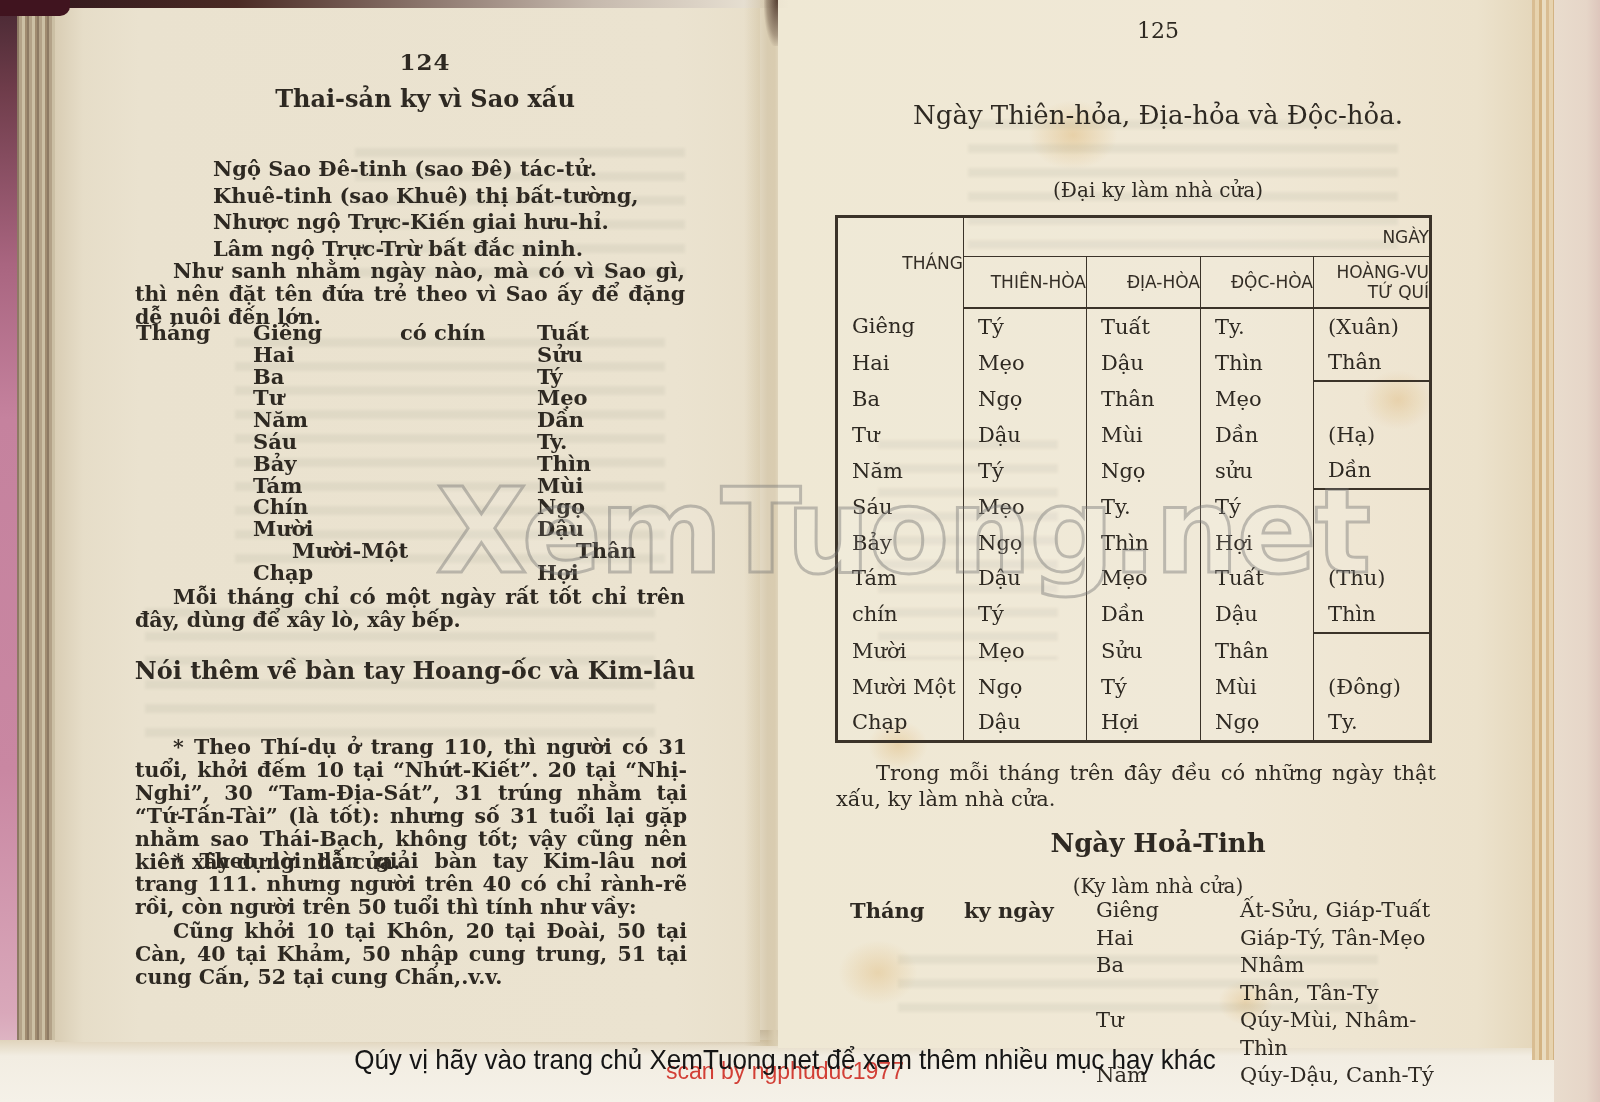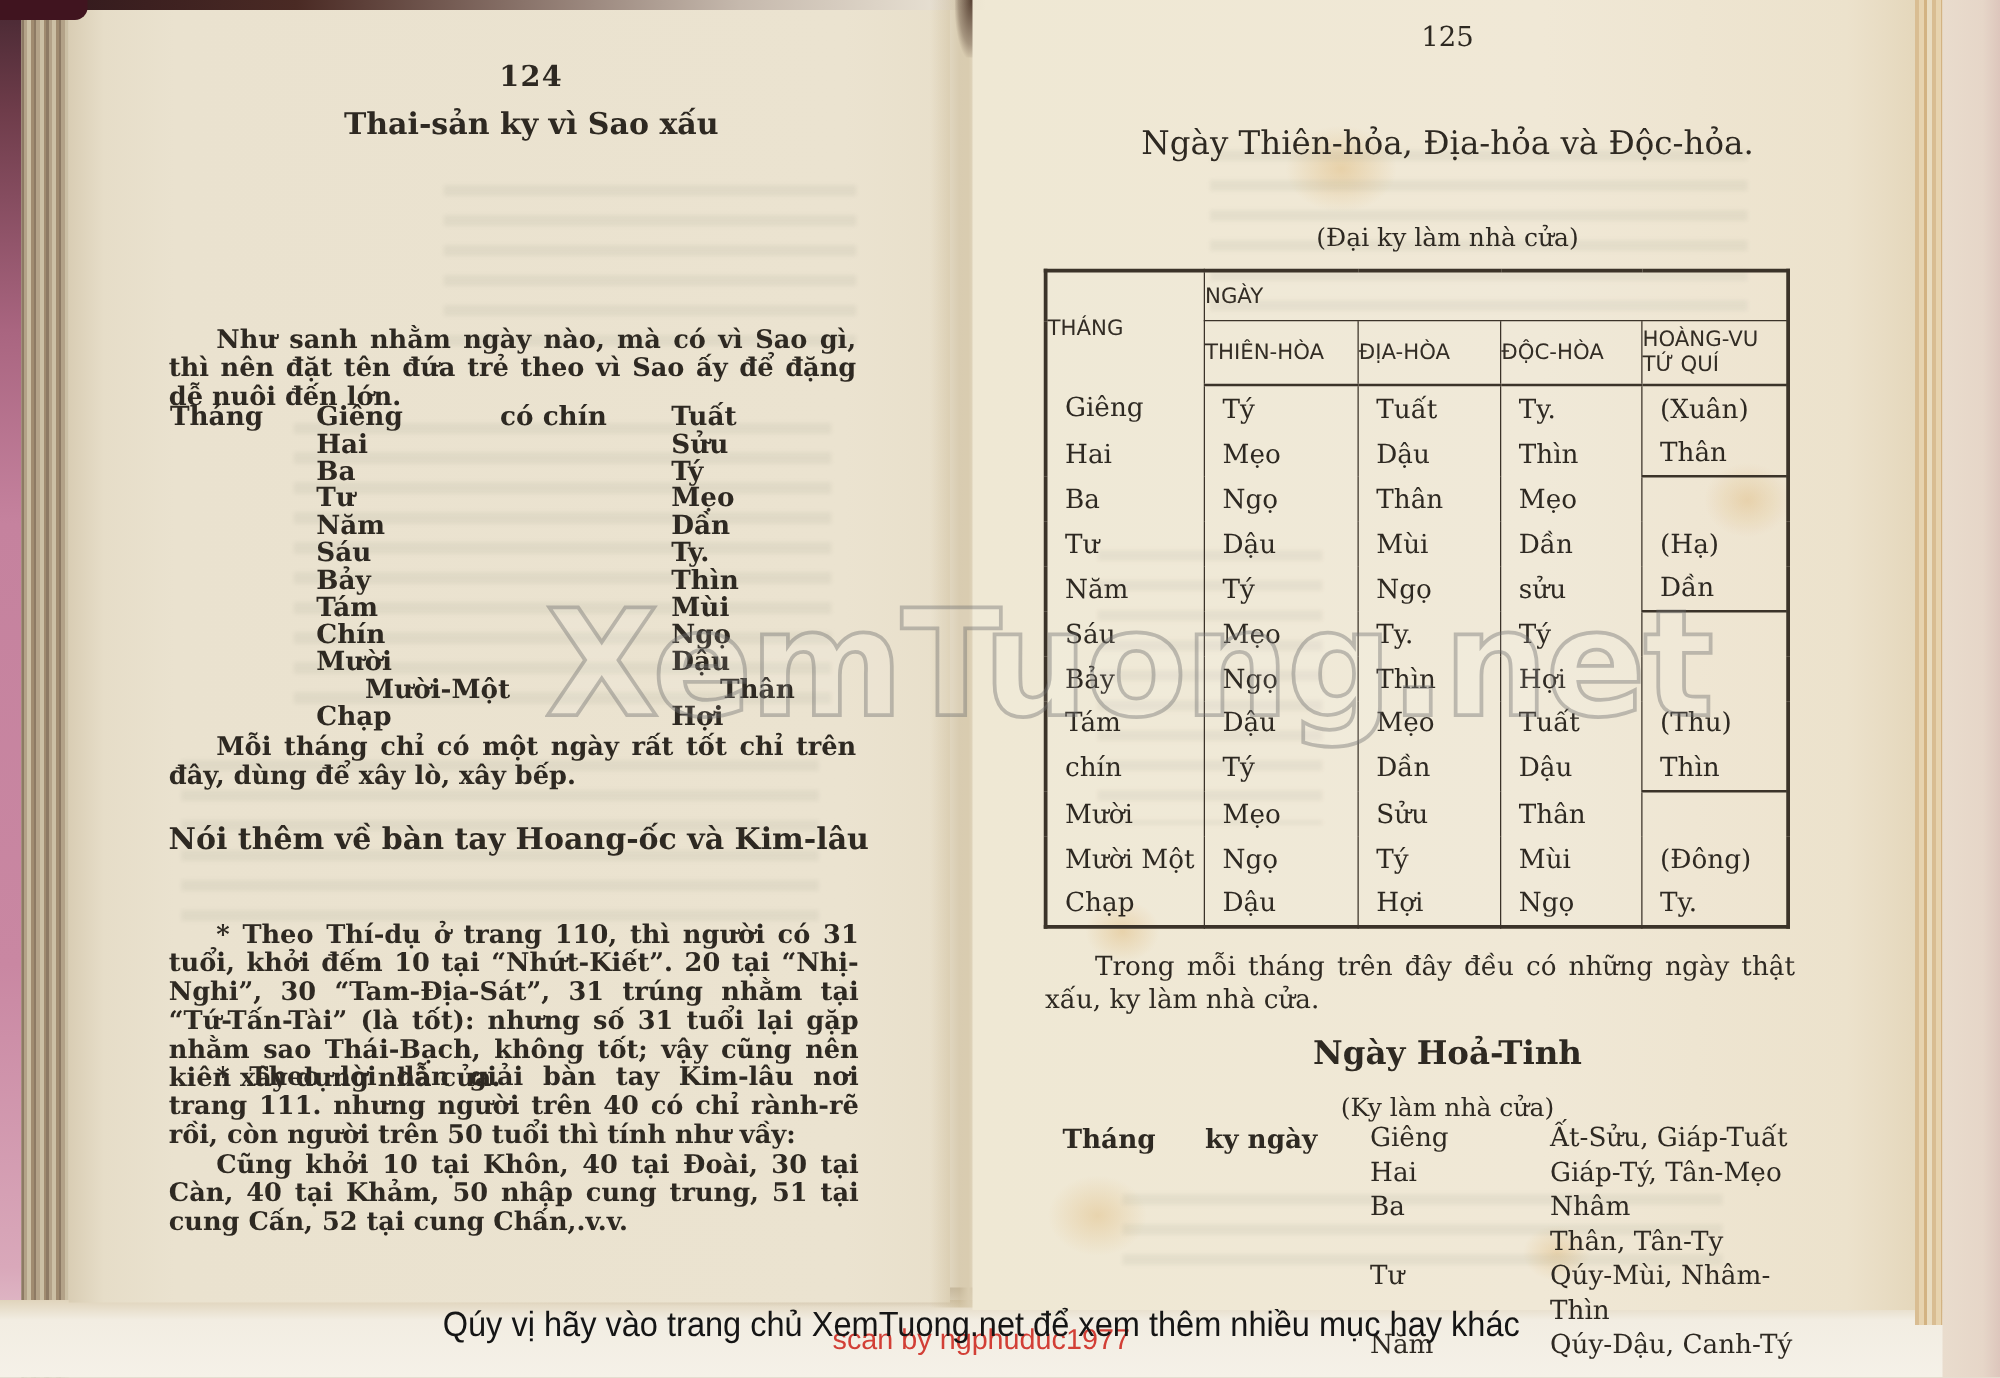--- a/index.html
+++ b/index.html
@@ -63,21 +63,21 @@
   .rp-title{left:30px;top:100px;width:700px;font-size:26px;font-weight:400;}
   .rp-sub{left:30px;top:178px;width:700px;font-size:20px;}
   .rp-p{font-size:21px;line-height:26px;}
   .rp-head2{left:30px;top:828px;width:700px;font-size:26px;font-weight:700;}
 
   
   table.fire{position:absolute;left:57px;top:215px;border-collapse:collapse;
     border:3px solid #3b3329;background:rgba(255,255,255,.06);}
   table.fire th,table.fire td{font-size:21px;padding:0 0 0 14px;text-align:left;vertical-align:middle;}
   table.fire th{font-family:"DejaVu Sans", sans-serif;font-size:17px;font-weight:400;
-    text-align:left;padding:0;white-space:pre-line;line-height:20px;color:#332d25;}
+    text-align:right;padding:0;white-space:pre-line;line-height:20px;color:#332d25;}
   th.ngay{height:38px;border-bottom:1.5px solid #3b3329;}
   th.thang{border-right:1.5px solid #3b3329;}
   tr.cols th{height:50px;border-bottom:2px solid #3b3329;border-right:1.5px solid #3b3329;}
   tr.cols th:last-child{border-right:none;}
   table.fire td{height:35.4px;border-right:1.5px solid #3b3329;}
   table.fire td:last-child{border-right:none;}
   td.rule{border-bottom:2px solid #3b3329;}
 
   
   .ht-line{position:absolute;left:0;width:760px;height:27.5px;font-size:21px;}
@@ -104,20 +104,26 @@
   <div class="page-bottom-shadow"></div>
 
   <div class="page-left">
     <div class="ghost" style="left:300px;top:140px;width:330px;height:130px;"></div>
     <div class="ghost" style="left:180px;top:330px;width:430px;height:235px;"></div>
     <div class="ghost" style="left:90px;top:600px;width:510px;height:140px;"></div>
 
     <div class="abs lp-num center">124</div>
     <div class="abs lp-title center">Thai-sản ky vì Sao xấu</div>
 
+    <div class="abs lp-poem">
+      <div>Ngộ Sao Đê-tinh (sao Đê) tác-tử.</div>
+      <div>Khuê-tinh (sao Khuê) thị bất-tường,</div>
+      <div>Nhược ngộ Trực-Kiến giai hưu-hỉ.</div>
+      <div>Lâm ngộ Trực-Trừ bất đắc ninh.</div>
+    </div>
 
     <div class="abs lp-p just" style="left:80px;top:252px;width:550px;text-indent:38px;">Như sanh nhằm ngày nào, mà có vì Sao gì, thì nên đặt tên đứa trẻ theo vì Sao ấy để đặng dễ nuôi đến lớn.</div>
 
     <div id="month-list">
         <div class="month-row" style="top: 312px;">
           <span class="c1">Tháng</span>
           <span class="c2">Giêng</span>
           <span class="c3">có chín</span>
           <span class="c4">Tuất</span>
         </div>
@@ -166,21 +172,21 @@
           <span class="c4">Hợi</span>
         </div>
       </div>
 
     <div class="abs lp-p just" style="left:80px;top:578px;width:550px;text-indent:38px;">Mỗi tháng chỉ có một ngày rất tốt chỉ trên đây, dùng để xây lò, xây bếp.</div>
 
     <div class="abs lp-head2 center">Nói thêm về bàn tay Hoang-ốc và Kim-lâu</div>
 
     <div class="abs lp-p just" style="left:80px;top:728px;width:552px;text-indent:38px;">* Theo Thí-dụ ở trang 110, thì người có 31 tuổi, khởi đếm 10 tại “Nhứt-Kiết”. 20 tại “Nhị-Nghi”, 30 “Tam-Địa-Sát”, 31 trúng nhằm tại “Tứ-Tấn-Tài” (là tốt): nhưng số 31 tuổi lại gặp nhằm sao Thái-Bạch, không tốt; vậy cũng nên kiên xây dựng nhà cửa.</div>
     <div class="abs lp-p just" style="left:80px;top:842px;width:552px;text-indent:38px;">* Theo lời dẫn giải bàn tay Kim-lâu nơi trang 111. nhưng người trên 40 có chỉ rành-rẽ rồi, còn người trên 50 tuổi thì tính như vầy:</div>
-    <div class="abs lp-p just" style="left:80px;top:912px;width:552px;text-indent:38px;">Cũng khởi 10 tại Khôn, 40 tại Đoài, 30 tại Càn, 40 tại Khảm, 50 nhập cung trung, 51 tại cung Cấn, 52 tại cung Chấn,.v.v.</div>
+    <div class="abs lp-p just" style="left:80px;top:912px;width:552px;text-indent:38px;">Cũng khởi 10 tại Khôn, 20 tại Đoài, 50 tại Càn, 40 tại Khảm, 50 nhập cung trung, 51 tại cung Cấn, 52 tại cung Chấn,.v.v.</div>
   </div>
 
   <div class="gutter"></div>
   <div class="gutter-top"></div>
 
   <div class="page-right">
     <div class="stain" style="left:250px;top:100px;width:90px;height:70px;background:radial-gradient(rgba(214,160,74,.32),rgba(214,160,74,0) 70%);"></div>
     <div class="stain" style="left:585px;top:370px;width:70px;height:60px;background:radial-gradient(rgba(214,160,74,.30),rgba(214,160,74,0) 70%);"></div>
     <div class="stain" style="left:90px;top:720px;width:60px;height:50px;background:radial-gradient(rgba(214,160,74,.30),rgba(214,160,74,0) 70%);"></div>
     <div class="stain" style="left:60px;top:940px;width:80px;height:65px;background:radial-gradient(rgba(214,160,74,.28),rgba(214,160,74,0) 70%);"></div>

